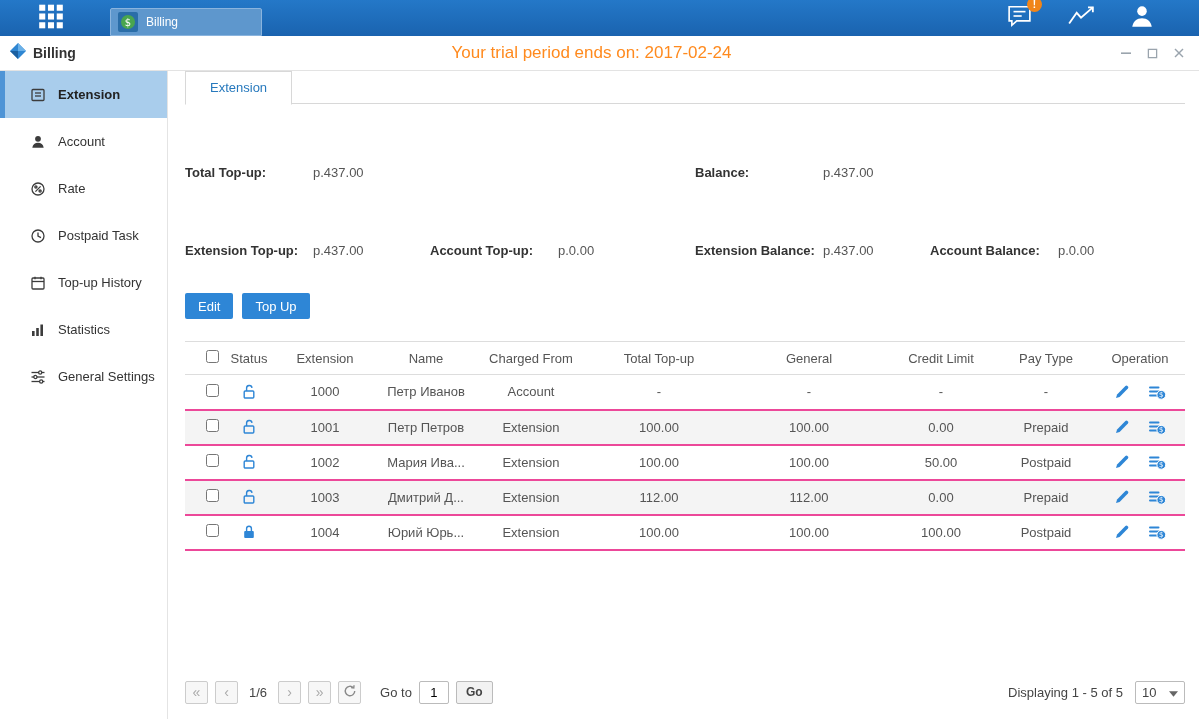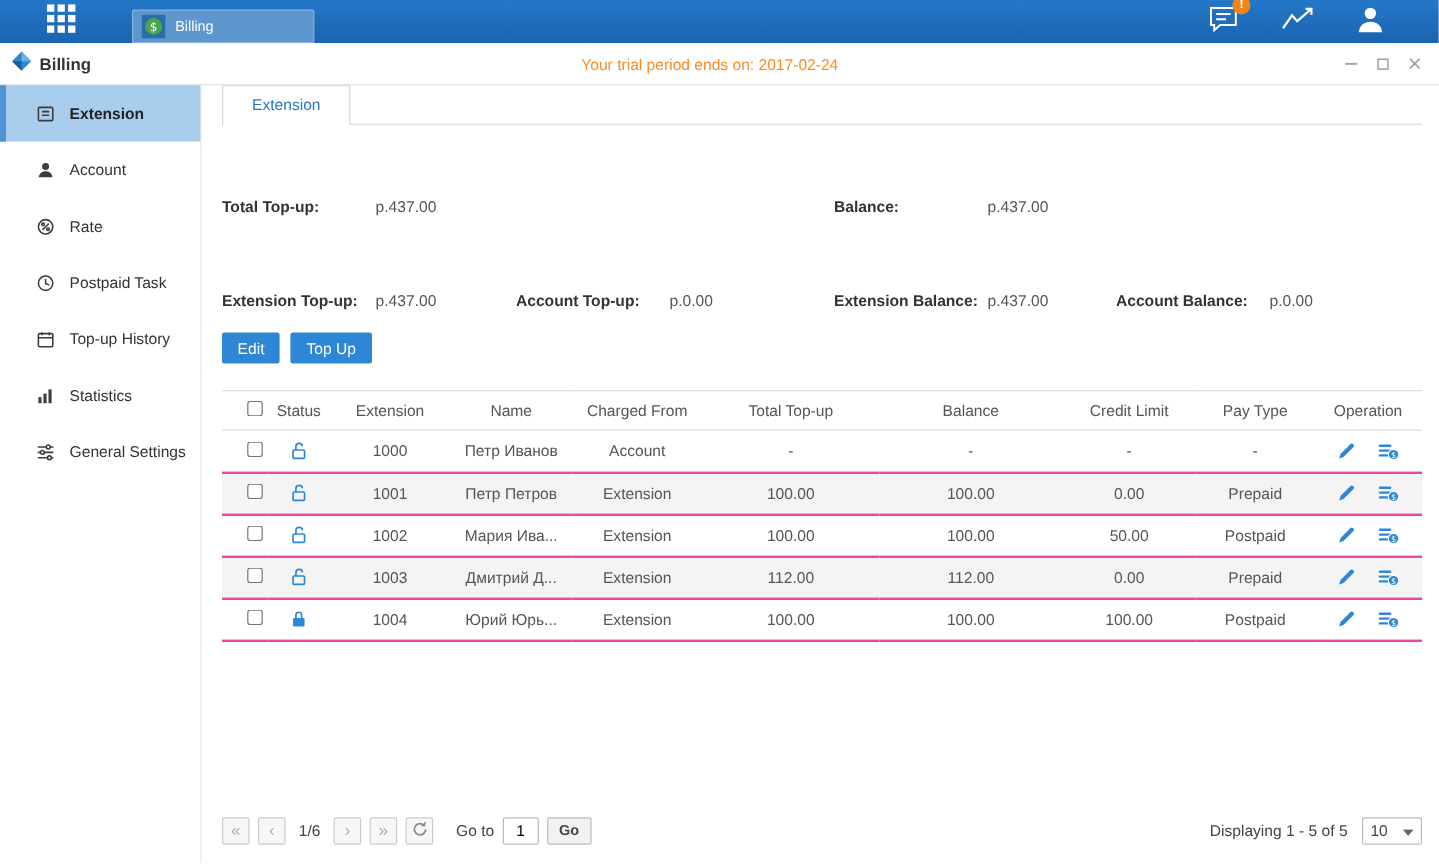--- a/index.html
+++ b/index.html
@@ -30,21 +30,21 @@
 
   
   .titlebar {
     height: 35px; border-bottom: 1px solid #e3e3e3; background: #fff;
     display: flex; align-items: center; position: relative;
   }
   .title-left { display: flex; align-items: center; gap: 7px; padding-left: 10px; }
   .win-title { font-size: 14px; font-weight: bold; color: #333; }
   .trial {
     position: absolute; left: 0; right: 16px; text-align: center;
-    color: var(--trial-orange, #ff8a1e); font-size: 13px; pointer-events: none;
+    color: var(--trial-orange, #ff8a1e); font-size: 17px; pointer-events: none;
   }
   .win-controls { margin-left: auto; display: flex; align-items: center; gap: 15px; padding-right: 14px; z-index: 2; }
   .win-controls span { display: flex; cursor: pointer; }
 
   
   .body-row { display: flex; height: 648px; }
   .sidebar { width: 168px; border-right: 1px solid #e4e4e4; background: #fff; flex-shrink: 0; }
   .side-item {
     height: 47px; display: flex; align-items: center; gap: 12px; padding-left: 30px;
     font-size: 13px; color: #333; cursor: pointer; position: relative;
@@ -67,21 +67,21 @@
   
   .summary {
     margin-top: 12px; display: grid; grid-template-columns: 245px 265px 235px auto;
     row-gap: 11px; font-size: 13px; flex-shrink: 0;
   }
   .sum-cell { height: 20px; line-height: 20px; white-space: nowrap; margin-top: 47px; }
   .sum-label { font-weight: bold; color: #333; display: inline-block; min-width: 128px; }
   .sum-value { color: #555; }
 
   
-  .actions { margin-top: 16px; display: flex; gap: 9px; flex-shrink: 0; }
+  .actions { margin-top: 32px; display: flex; gap: 9px; flex-shrink: 0; }
   .btn {
     background: var(--accent, #2e86d6); color: #fff; border: none; border-radius: 2px;
     font-size: 13px; height: 26px; padding: 0 13px; cursor: pointer; font-family: inherit;
   }
 
   
   table.grid { margin-top: 22px; width: 100%; border-collapse: collapse; font-size: 13px; color: #555; table-layout: fixed; flex-shrink: 0; }
   .c-check { width: 38px; } .c-status { width: 52px; } .c-ext { width: 100px; }
   .c-name { width: 102px; } .c-from { width: 108px; } .c-topup { width: 148px; }
   .c-bal { width: 152px; } .c-credit { width: 112px; } .c-pay { width: 98px; } .c-op { width: 90px; }
@@ -313,21 +313,21 @@
         <thead>
           <tr id="thead-row">
             <th class="col-check">
               <input type="checkbox" style="">
             </th>
           <th>Status</th>
               <th>Extension</th>
               <th>Name</th>
               <th>Charged From</th>
               <th>Total Top-up</th>
-              <th>Balance</th>
+              <th>General</th>
               <th>Credit Limit</th>
               <th>Pay Type</th>
               <th>Operation</th>
             </tr>
         </thead>
         <tbody id="tbody">
             <tr>
               <td class="col-check"><input type="checkbox" style=""></td>
               <td><span class="status-icon">
                   <svg width="14" height="16" viewBox="0 0 14 16" fill="none" stroke="currentColor" stroke-width="1.4">

